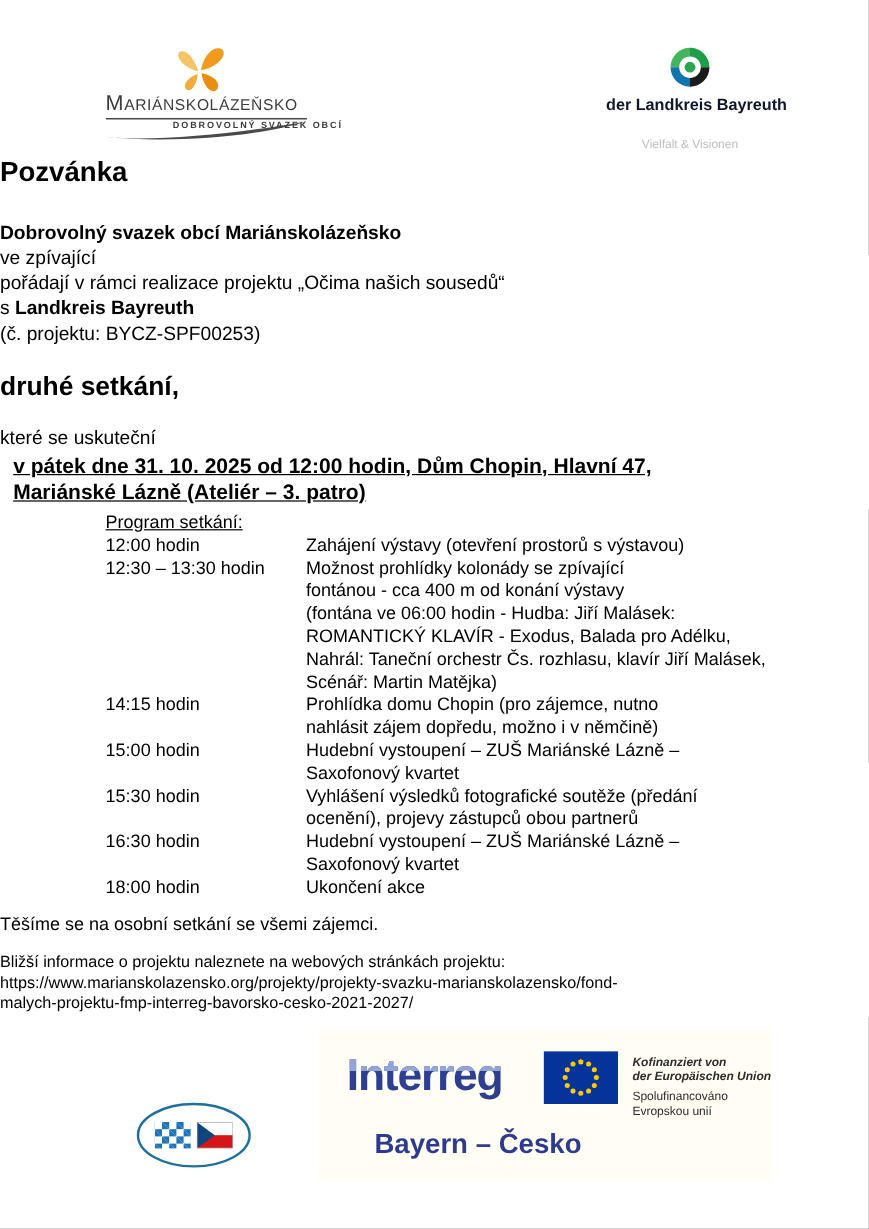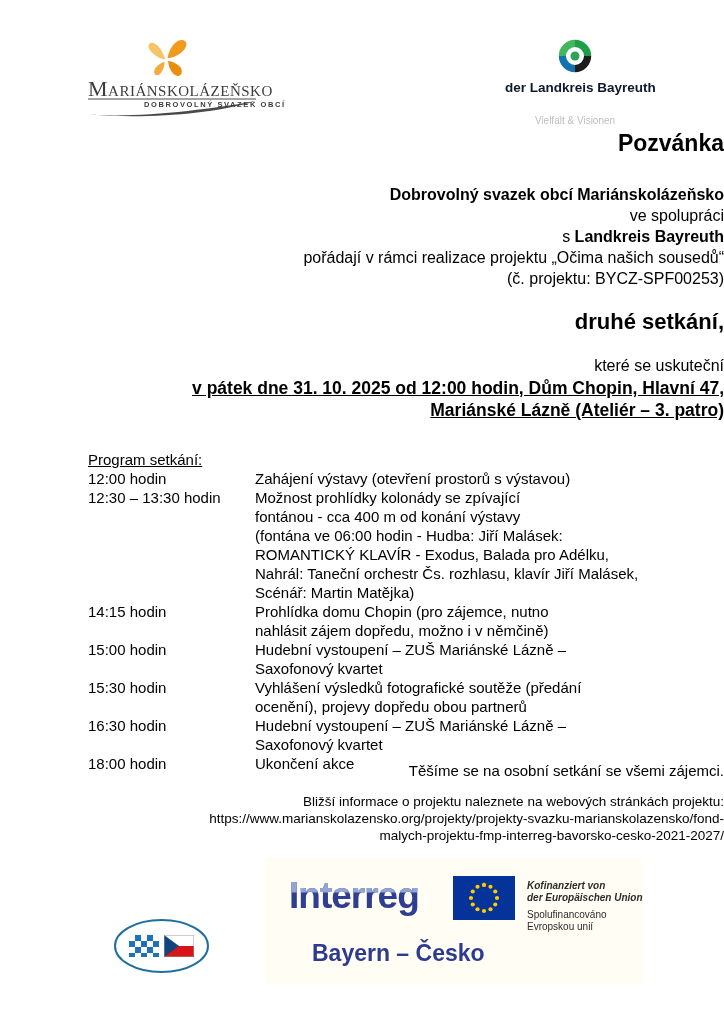--- a/index.html
+++ b/index.html
@@ -4,51 +4,51 @@
 <title>Pozvánka</title>
 <style>
   * { margin:0; padding:0; box-sizing:border-box; }
   html,body { background:#888; }
   .page {
     position:relative; width:724px; height:1024px; margin:0 auto;
     background:#ffffff; overflow:hidden;
     font-family:"Liberation Sans", sans-serif; color:#000;
   }
   .abs { position:absolute; }
-  .center-line { left:0; width:100%; text-align:right; }
+  .center-line { left:0; width:100%; text-align:left; }
 
   
   .hdr-left { left:88px; top:36px; width:172px; height:78px; }
   .butterfly { position:absolute; left:52px; top:0; }
   .ml-name {
     position:absolute; left:0; top:40px; width:172px;
-    font-family:Liberation Serif, serif; font-variant:small-caps;
-    font-size:22px; letter-spacing:0.5px; color:#3c3c3c; white-space:nowrap;text-align:center;
+    font-family:Liberation Sans, sans-serif; font-variant:small-caps;
+    font-size:18px; letter-spacing:0.5px; color:#3c3c3c; white-space:nowrap;
   }
   .ml-rule { position:absolute; left:0; top:62px; width:168px; }
   .ml-sub {
     position:absolute; left:56px; top:64px;
     font-size:7.5px; font-weight:bold; letter-spacing:1.6px; color:#3c3c3c; white-space:nowrap;
   }
 
   
   .hdr-right { left:505px; top:38px; width:140px; text-align:center; }
   .swirl { display:block; margin:0 auto 6px auto; }
   .lkb-name { font-size:13.5px; font-weight:bold; color:#0f172a; white-space:nowrap; }
   .lkb-tag { font-size:10px; color:#bdbdbd; margin-top:20px; }
 
   
   .doc-title { top:130px; font-size:23px; font-weight:bold; }
   .intro { top:184px; font-size:16px; line-height:21px; }
   .meeting-heading { top:309px; font-size:22px; font-weight:bold; }
   .meeting-sub { top:355px; font-size:16px; line-height:22px; }
-  .date-line { font-size:17.5px; font-weight:bold; text-decoration:underline; line-height:22px; }
-
-  
-  .program { left:88px; top:450px; width:576px; font-size:15px; line-height:19px; }
+  .date-line { font-size:17.5px; font-weight:bold; text-decoration:underline; line-height:22px;padding-left:11px; }
+
+  
+  .program { left:88px; top:426px; width:576px; font-size:15px; line-height:19px; }
   .program-heading { text-decoration:underline; }
   .prog-row { display:flex; }
   .prog-time { width:167px; flex-shrink:0; }
   .prog-desc { flex:1; }
 
   
   .closing { top:762px; font-size:15px; }
   .info-block { top:793px; font-size:13.5px; line-height:17px; }
 
   
@@ -113,23 +113,23 @@
       <circle cx="20" cy="20" r="5" fill="#2aa653"></circle>
     </svg>
     <div class="lkb-name">der Landkreis Bayreuth</div>
     <div class="lkb-tag">Vielfalt &amp; Visionen</div>
   </div>
 
   <div class="abs center-line doc-title">Pozvánka</div>
 
   <div class="abs center-line intro">
     <div><b>Dobrovolný svazek obcí Mariánskolázeňsko</b></div>
-    <div>ve spolupráci</div>
+    <div>ve zpívající</div>
+    <div>pořádají v rámci realizace projektu „Očima našich sousedů“</div>
     <div><span>s</span> <b>Landkreis Bayreuth</b></div>
-    <div>pořádají v rámci realizace projektu „Očima našich sousedů“</div>
     <div>(č. projektu: BYCZ-SPF00253)</div>
   </div>
 
   <div class="abs center-line meeting-heading">druhé setkání,</div>
 
   <div class="abs center-line meeting-sub">
     <div>které se uskuteční</div>
     <div class="date-line">v pátek dne 31. 10. 2025 od 12:00 hodin, Dům Chopin, Hlavní 47,</div>
     <div class="date-line">Mariánské Lázně (Ateliér – 3. patro)</div>
   </div>
@@ -165,21 +165,21 @@
           <div class="prog-time">15:00 hodin</div>
           <div class="prog-desc">
             <div>Hudební vystoupení – ZUŠ Mariánské Lázně –</div>
             <div>Saxofonový kvartet</div>
           </div>
         </div>
         <div class="prog-row">
           <div class="prog-time">15:30 hodin</div>
           <div class="prog-desc">
             <div>Vyhlášení výsledků fotografické soutěže (předání</div>
-            <div>ocenění), projevy dopředu obou partnerů</div>
+            <div>ocenění), projevy zástupců obou partnerů</div>
           </div>
         </div>
         <div class="prog-row">
           <div class="prog-time">16:30 hodin</div>
           <div class="prog-desc">
             <div>Hudební vystoupení – ZUŠ Mariánské Lázně –</div>
             <div>Saxofonový kvartet</div>
           </div>
         </div>
         <div class="prog-row">

